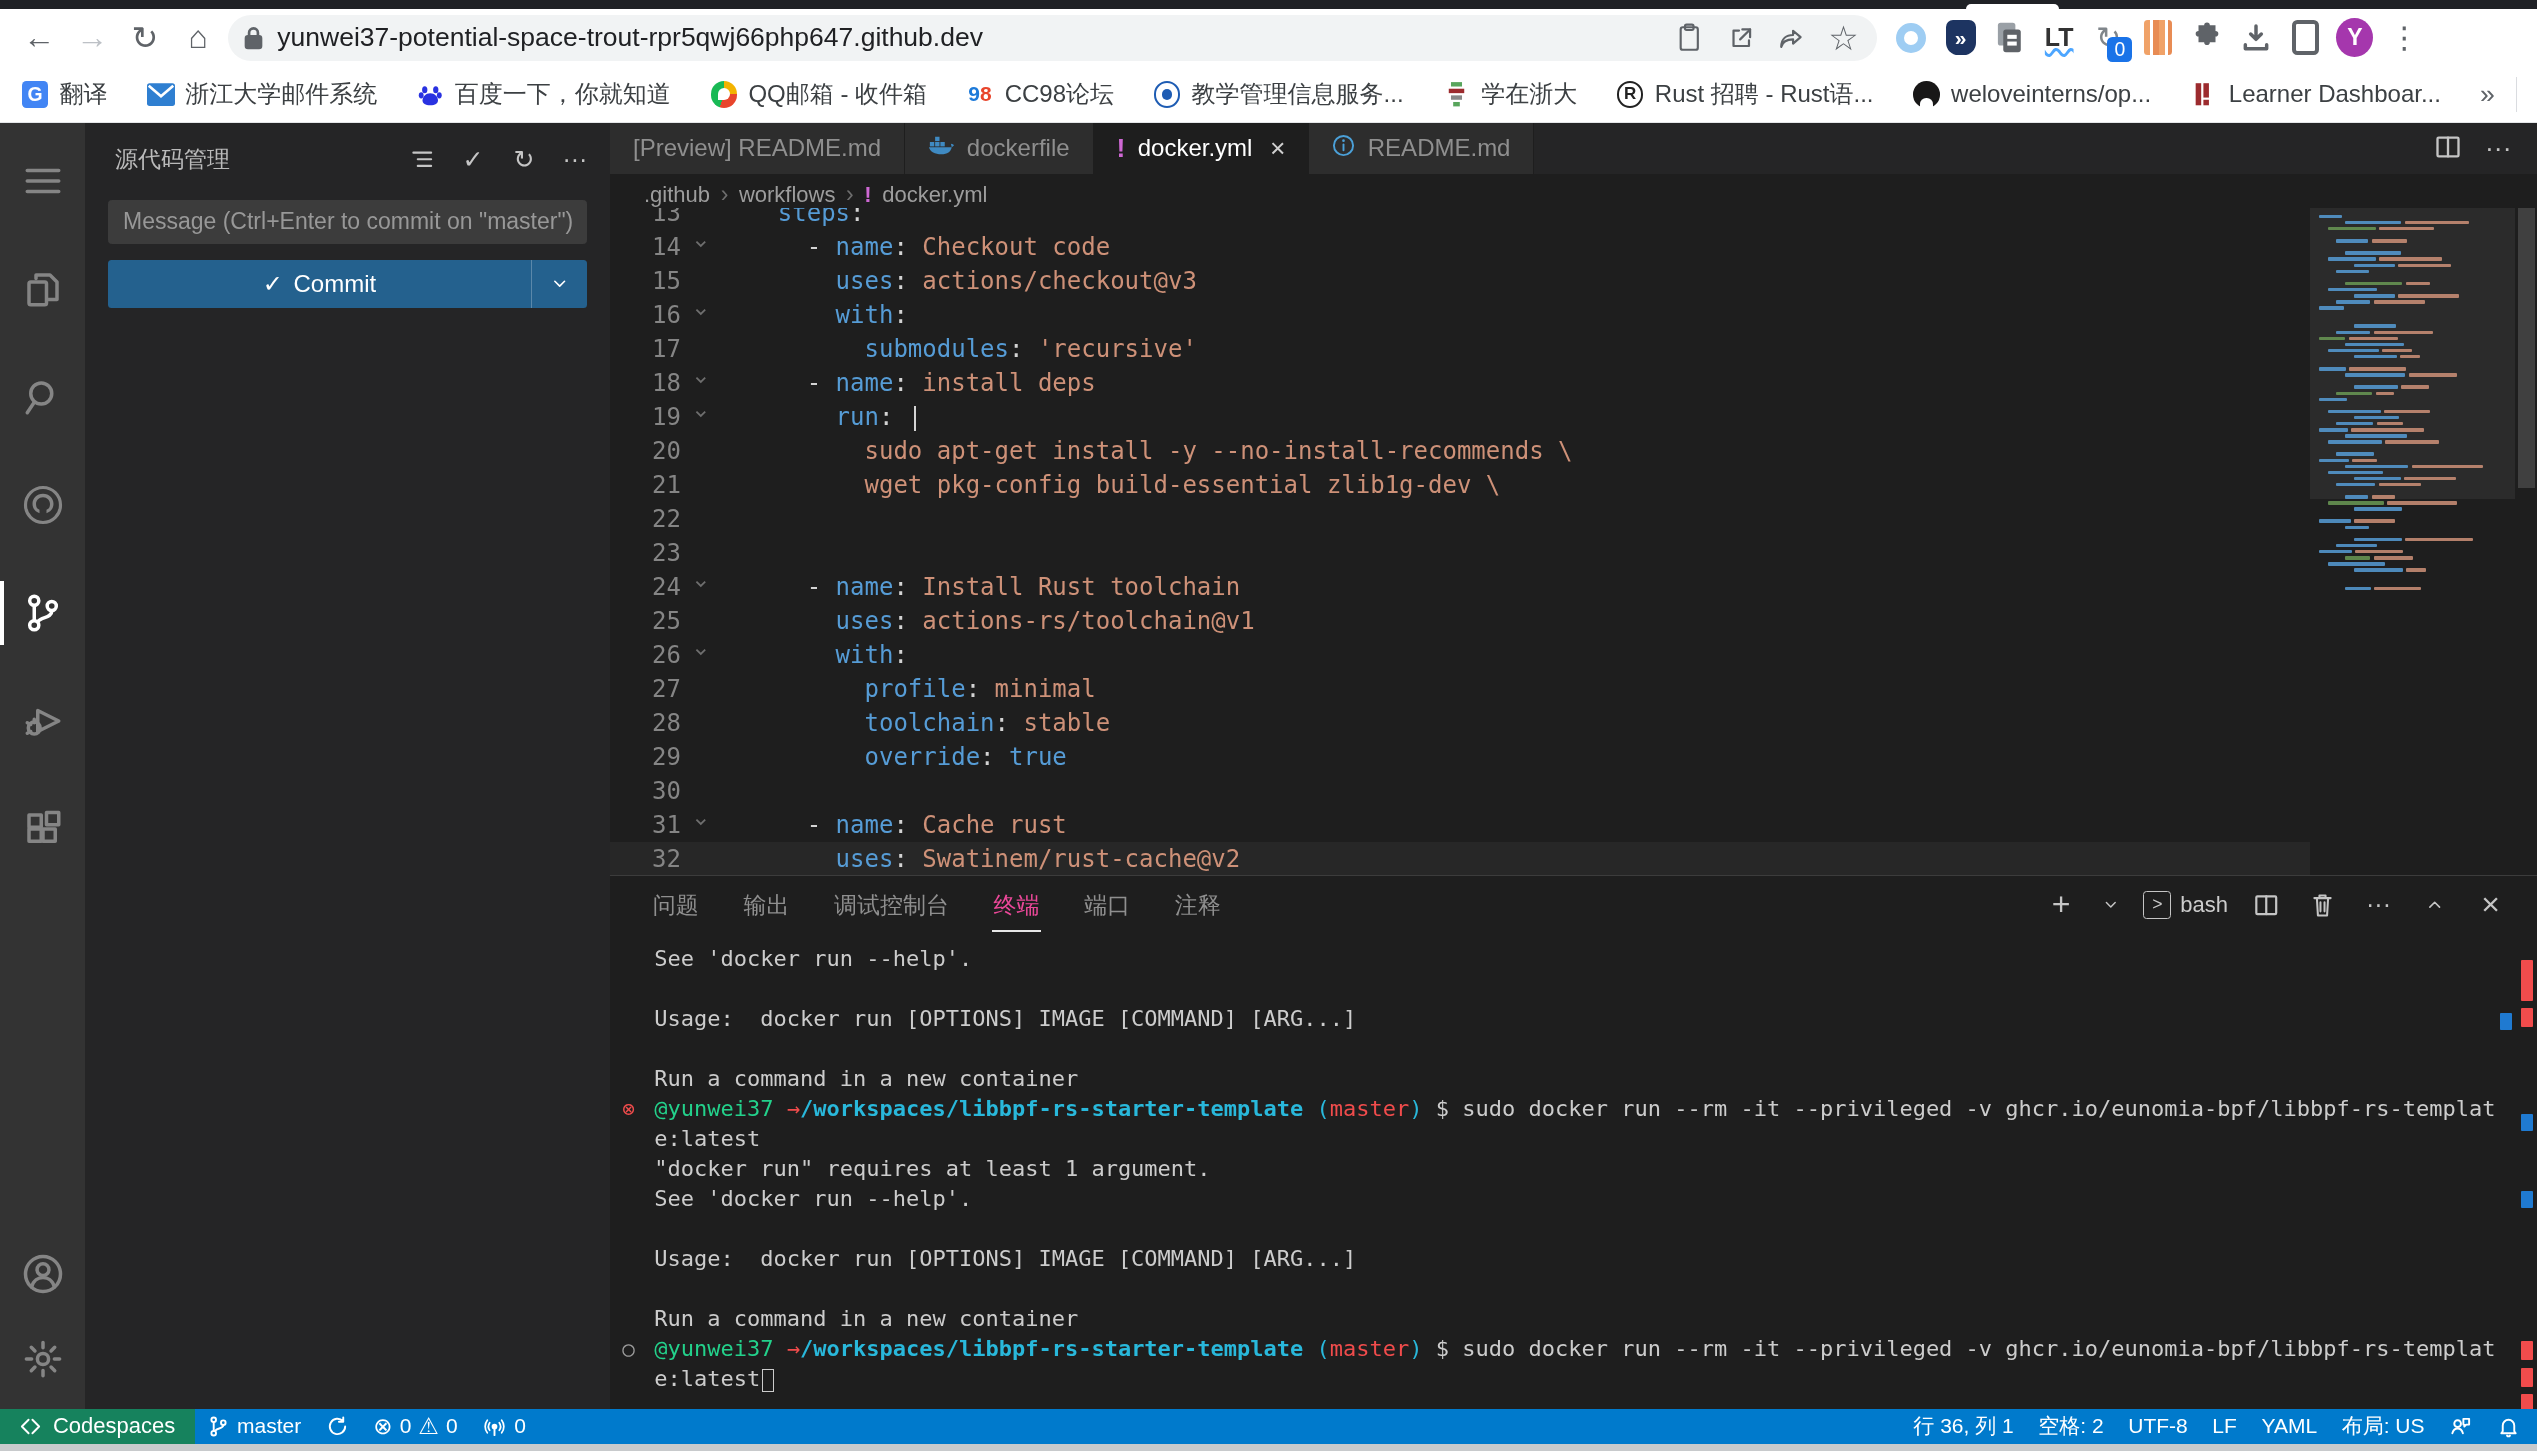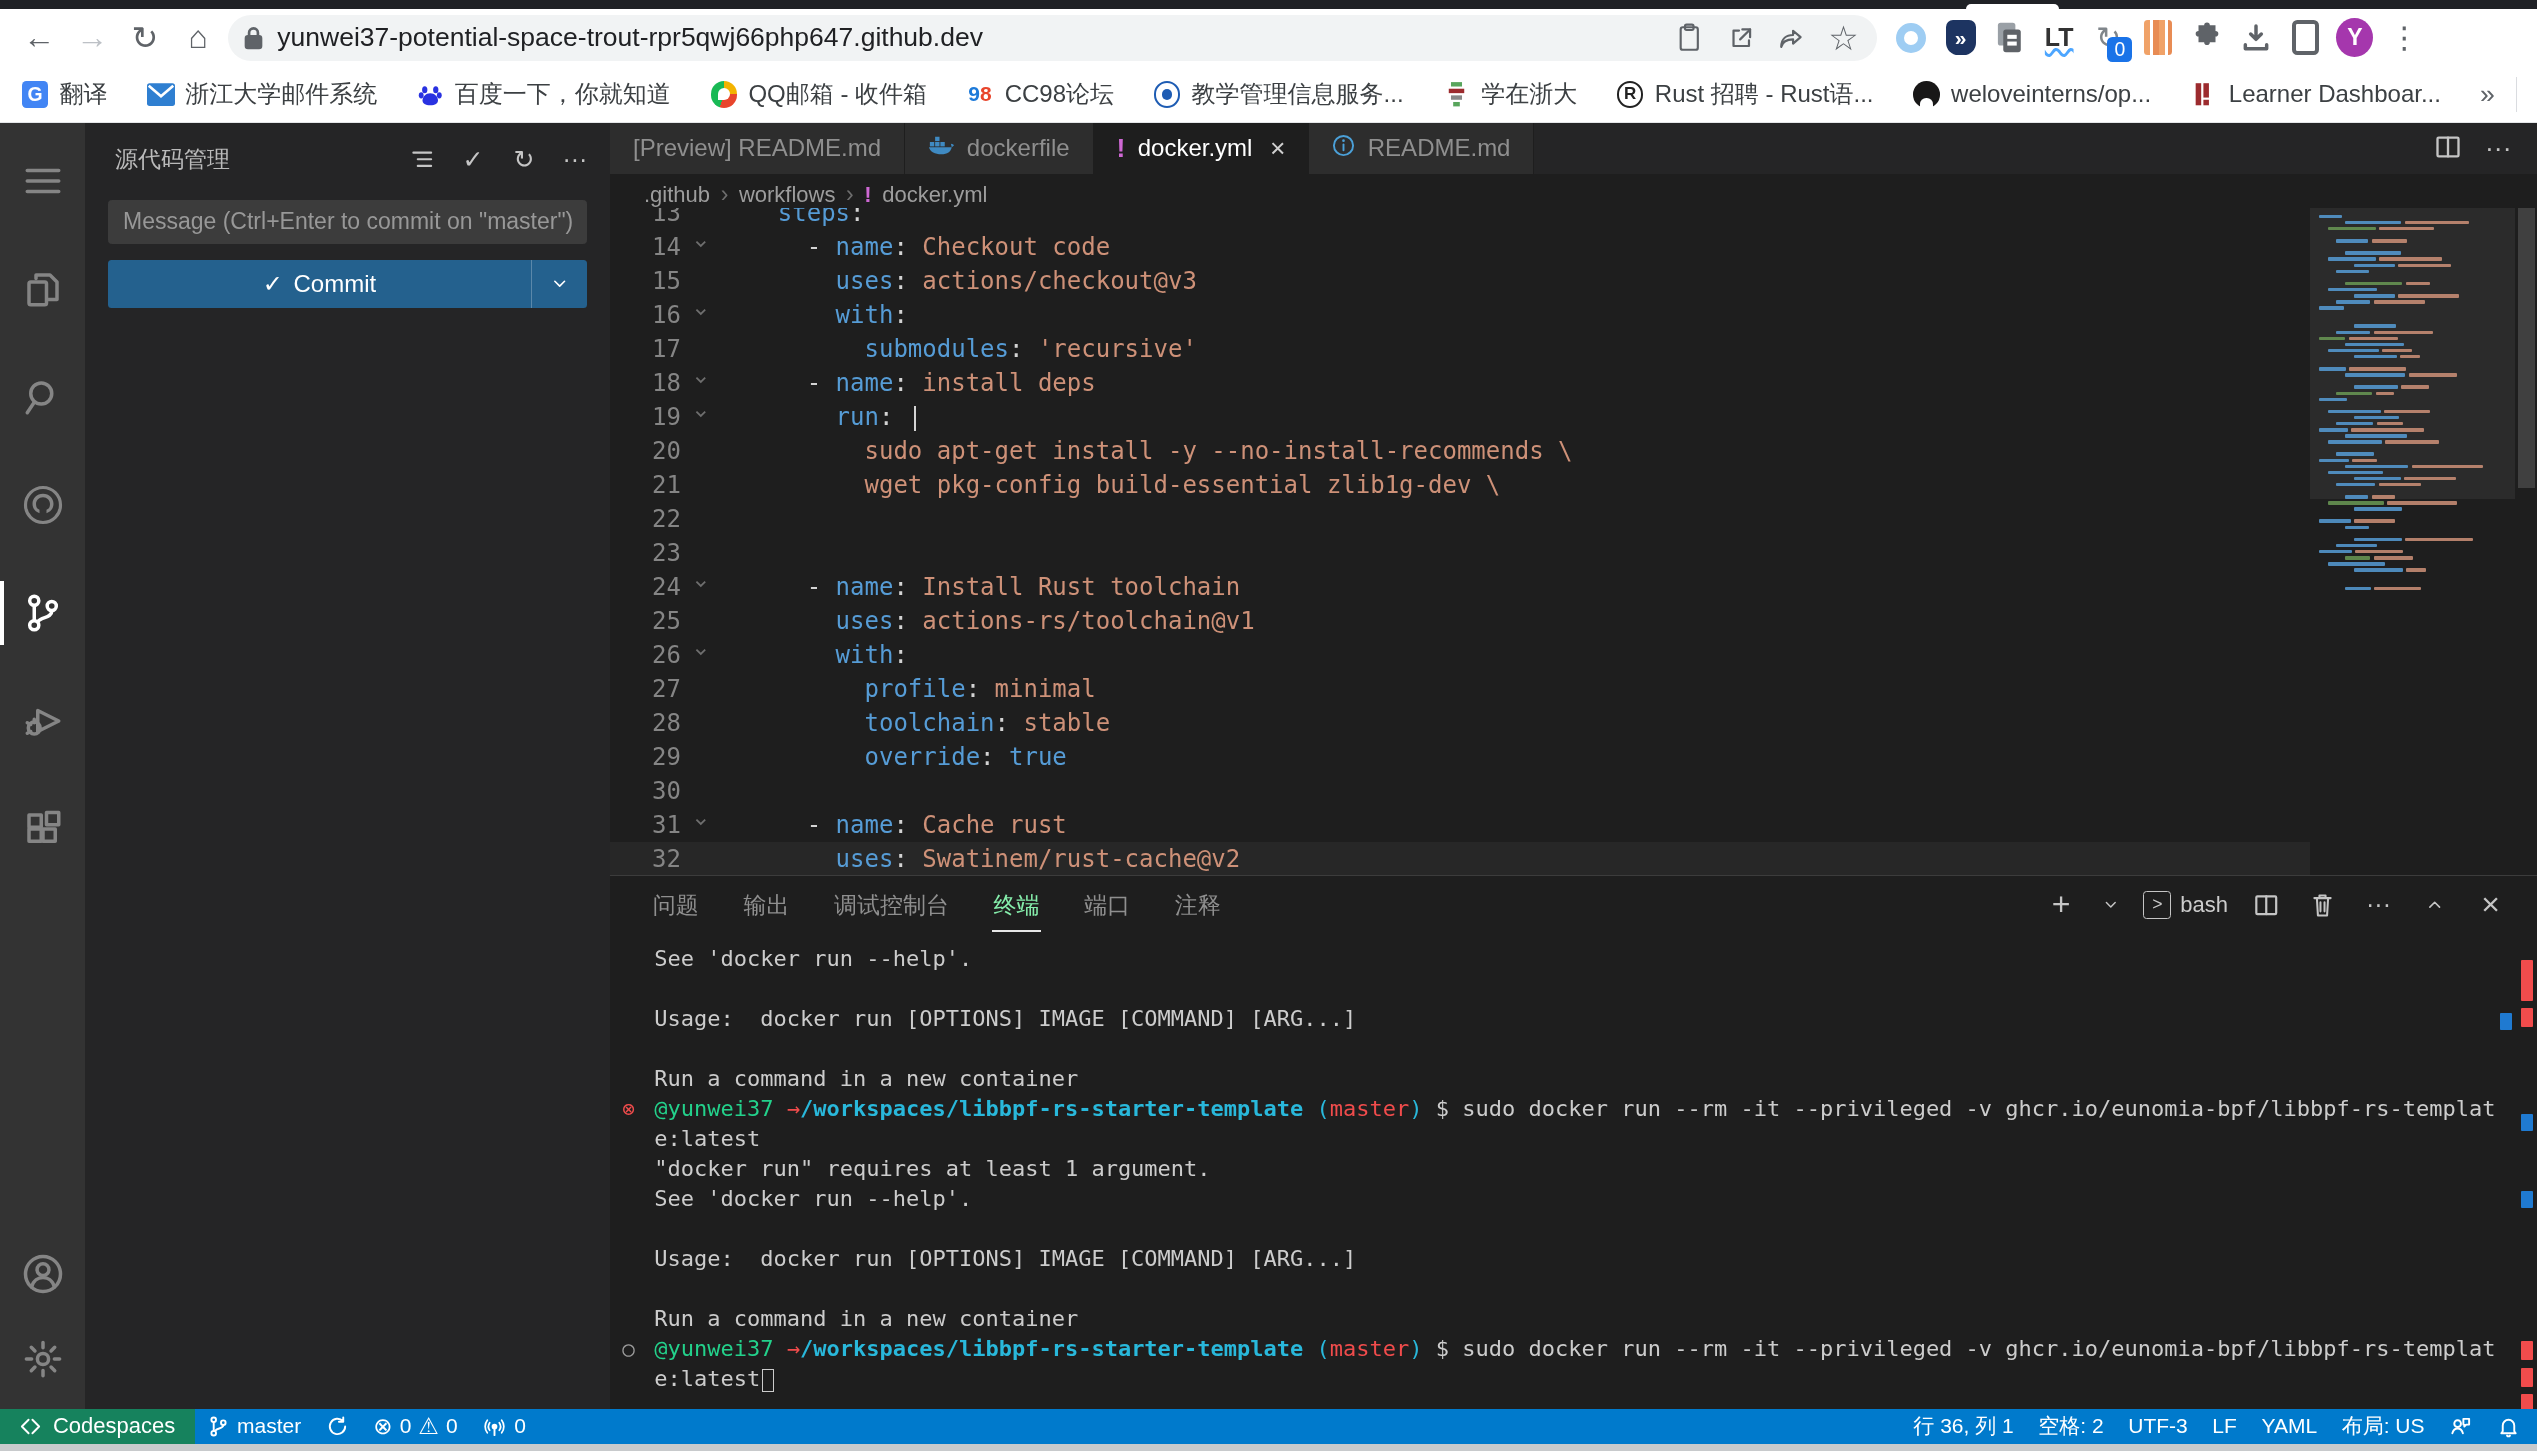--- a/index.html
+++ b/index.html
@@ -81,21 +81,21 @@
   .mm-row { height:3.5px; margin-bottom:2.6px; display:flex; gap:3.5px; }
   .mm-seg { height:3.5px; border-radius:0.9px; opacity:.85; }
   .mm-view { position:absolute; left:0; right:0; top:0; height:291px; background:rgba(255,255,255,.06); }
   .vscroll { width:23px; position:relative; flex:0 0 auto; }
   .vthumb { position:absolute; top:0; left:2.6px; width:17.6px; height:280px; background:rgba(121,121,121,.38); }
   
   .panel { height:534px; border-top:1.8px solid #3c3c3c; background:#1e1e1e; display:flex; flex-direction:column; }
   .panel-head { height:58px; display:flex; align-items:center; padding:0 30px 0 41px; }
   .ptabs { display:flex; gap:41px; }
   .ptab { font-size:23px; color:#8f8f8f; padding:12.3px 1.8px 8.8px 1.8px; border-bottom:2.6px solid transparent; white-space:nowrap; }
-  .ptab.active { color:#86efac; border-bottom-color:#e7e7e7; }
+  .ptab.active { color:#ec4899; border-bottom-color:#e7e7e7; }
   .p-actions { margin-left:auto; display:flex; align-items:center; gap:21px; color:#c5c5c5; }
   .p-ic { width:35px; height:35px; display:flex; align-items:center; justify-content:center; font-size:26.5px; }
   .bash-sel { display:flex; align-items:center; gap:8.8px; font-size:22px; color:#cccccc; }
   .bash-box { width:28px; height:28px; border:1.8px solid #c5c5c5; border-radius:3.5px; display:flex;
     align-items:center; justify-content:center; font-size:17.6px; }
   .term { flex:1; position:relative; padding:10.6px 0 0 12.3px; overflow:hidden; }
   .tline { position:relative; height:30px; line-height:30px; padding-left:32px;
     font-family:"DejaVu Sans Mono",monospace; font-size:22px; white-space:pre; color:#cccccc; }
   .tgut { position:absolute; left:0; top:0; width:30px; font-size:21px; }
   .ts-w{color:#cccccc;} .ts-g{color:#23d18b;} .ts-r{color:#f14c4c;} .ts-c{color:#29b8db;} .ts-cb{color:#29b8db;font-weight:bold;}
@@ -862,21 +862,21 @@
     <span>0</span>
   </div>
   <div class="st-right">
     <div class="st-item">
         <span>行 36, 列 1</span>
       </div>
     <div class="st-item">
         <span>空格: 2</span>
       </div>
     <div class="st-item">
-        <span>UTF-3</span>
+        <span>UTF-8</span>
       </div>
     <div class="st-item">
         <span>LF</span>
       </div>
     <div class="st-item">
         <span>YAML</span>
       </div>
     <div class="st-item">
         <span>布局: US</span>
       </div>

